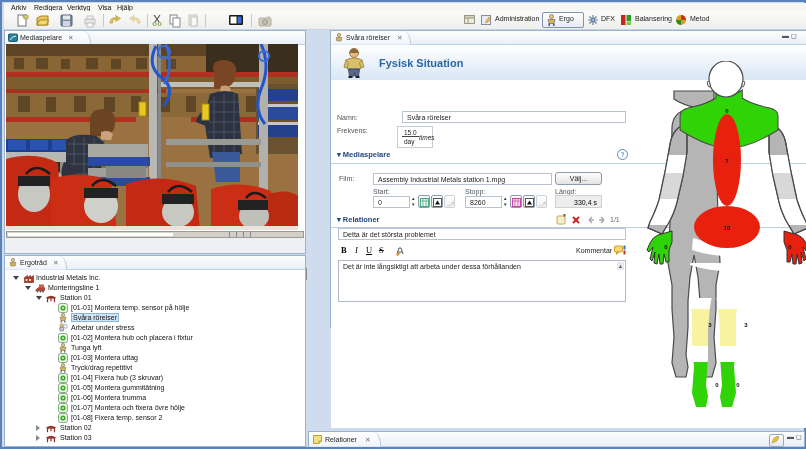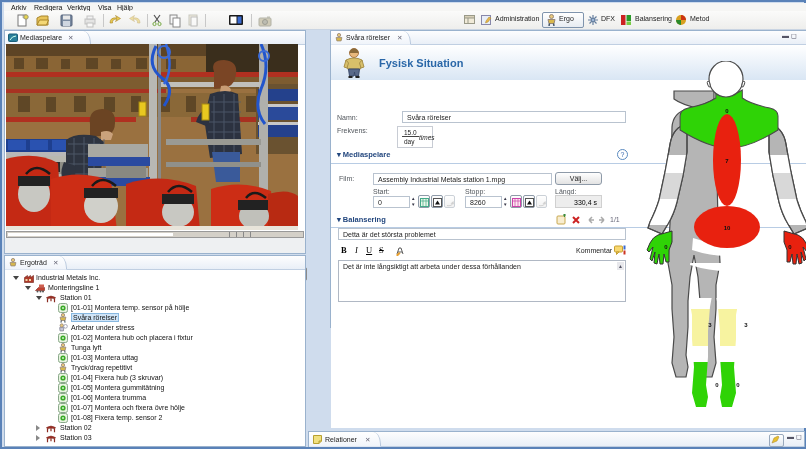--- a/index.html
+++ b/index.html
@@ -577,21 +577,21 @@
         <div class="btn" style="left:192px;top:115px;width:12px;height:13px"><svg width="9" height="9" style="margin-top:2px" viewBox="0 0 9 9">
             <rect x="0.5" y="0.5" width="8" height="8" fill="#fff" stroke="#555"></rect>
             <path d="M2 6.5 l2.5-4 2.5 4z" fill="#111"></path>
           </svg></div>
         <div class="btn" style="left:205px;top:115px;width:11px;height:13px;opacity:.45"><svg width="8" height="9" style="margin-top:2px" viewBox="0 0 8 9">
             <path d="M1 7 q3 1 5-1 l-1.5-0.5 3-2.5 0.5 3.5 -1-0.5 q-2 3 -6 2z" fill="#999"></path>
           </svg></div>
         <div class="abs" style="left:224px;top:115px;width:47px;height:13px;background:#ededed;border:1px solid #d0d0d0;box-sizing:border-box;font-size:7px">
           <span style="position:absolute;right:4px;top:3px">330,4 s</span>
         </div>
-        <span class="sechdr" style="left:6px;top:135px">▾ Balansering</span>
+        <span class="sechdr" style="left:6px;top:135px">▾ Relationer</span>
         <div class="abs" style="left:0px;top:147px;width:495px;height:1px;background:#b8cce4"></div>
         <svg class="abs" style="left:225px;top:134px" width="11" height="11" viewBox="0 0 11 11">
           <rect x="1" y="2" width="8" height="8" rx="1" fill="#f8edd0" stroke="#c8a850"></rect>
           <path d="M7 1 h3 M8.5 0 v3" stroke="#3a8a3a" stroke-width="1.2"></path>
         </svg>
         <svg class="abs" style="left:240px;top:135px" width="10" height="10" viewBox="0 0 10 10">
           <path d="M2 2 L8 8 M8 2 L2 8" stroke="#cc2222" stroke-width="2"></path>
         </svg>
         <svg class="abs" style="left:254px;top:136px" width="10" height="8" viewBox="0 0 10 8">
           <path d="M9 4 h-5 M4 4 l3-3 M4 4 l3 3" stroke="#aaa" stroke-width="1.5" fill="none"></path>

